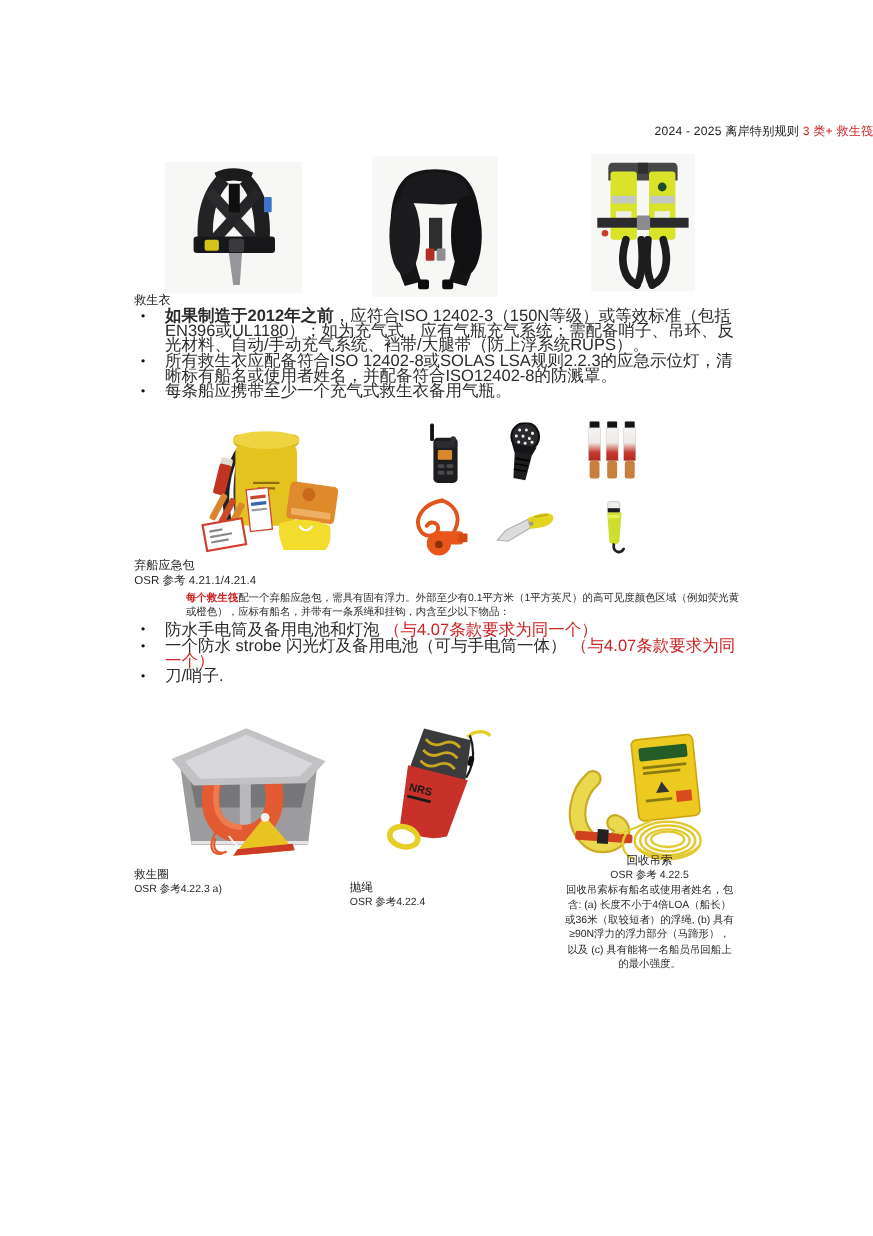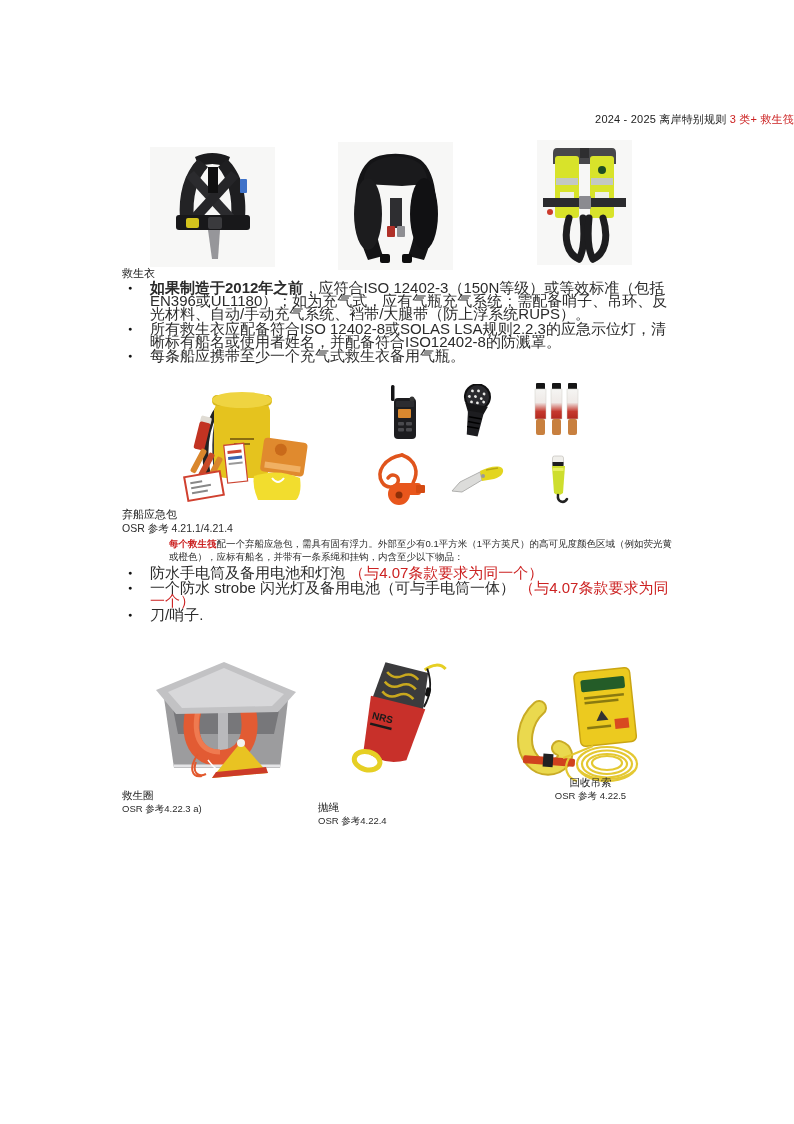--- a/index.html
+++ b/index.html
@@ -341,15 +341,16 @@
     <div class="h">救生圈</div>
     <div class="ref">OSR 参考4.22.3 a)</div>
   </div>
   <div class="cap" id="cap2">
     <div class="h">抛绳</div>
     <div class="ref">OSR 参考4.22.4</div>
   </div>
   <div class="cap" id="cap3">
     <div class="h">回收吊索</div>
     <div class="ref">OSR 参考 4.22.5</div>
+    <div class="body">回收吊索标有船名或使用者姓名，包含: (a) 长度不小于4倍LOA（船长）或36米（取较短者）的浮绳, (b) 具有≥90N浮力的浮力部分（马蹄形），以及 (c) 具有能将一名船员吊回船上的最小强度。</div>
   </div>
 
 </div>
 
 </body></html>

